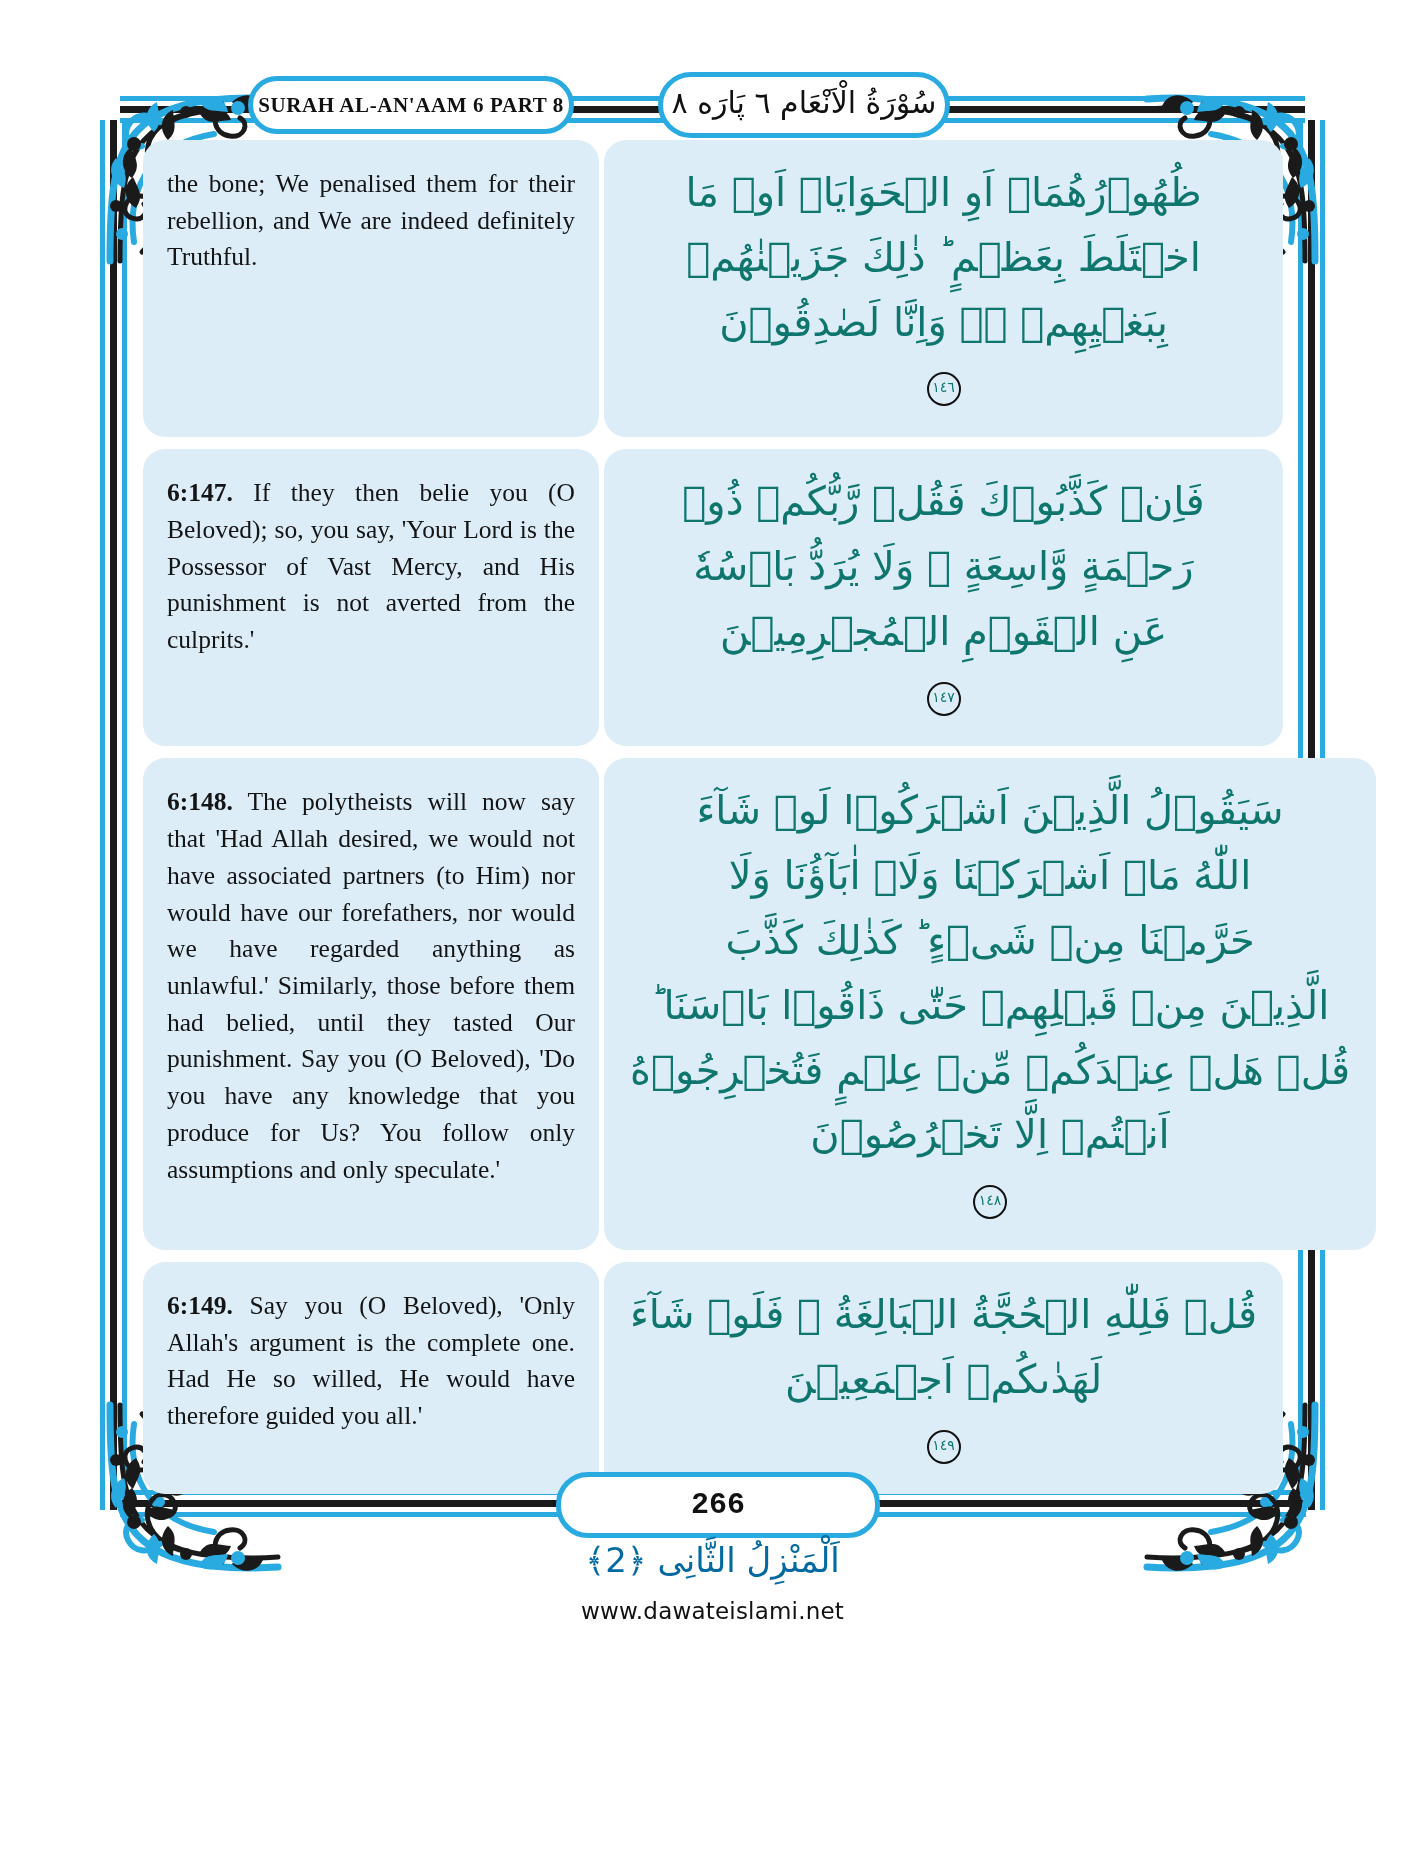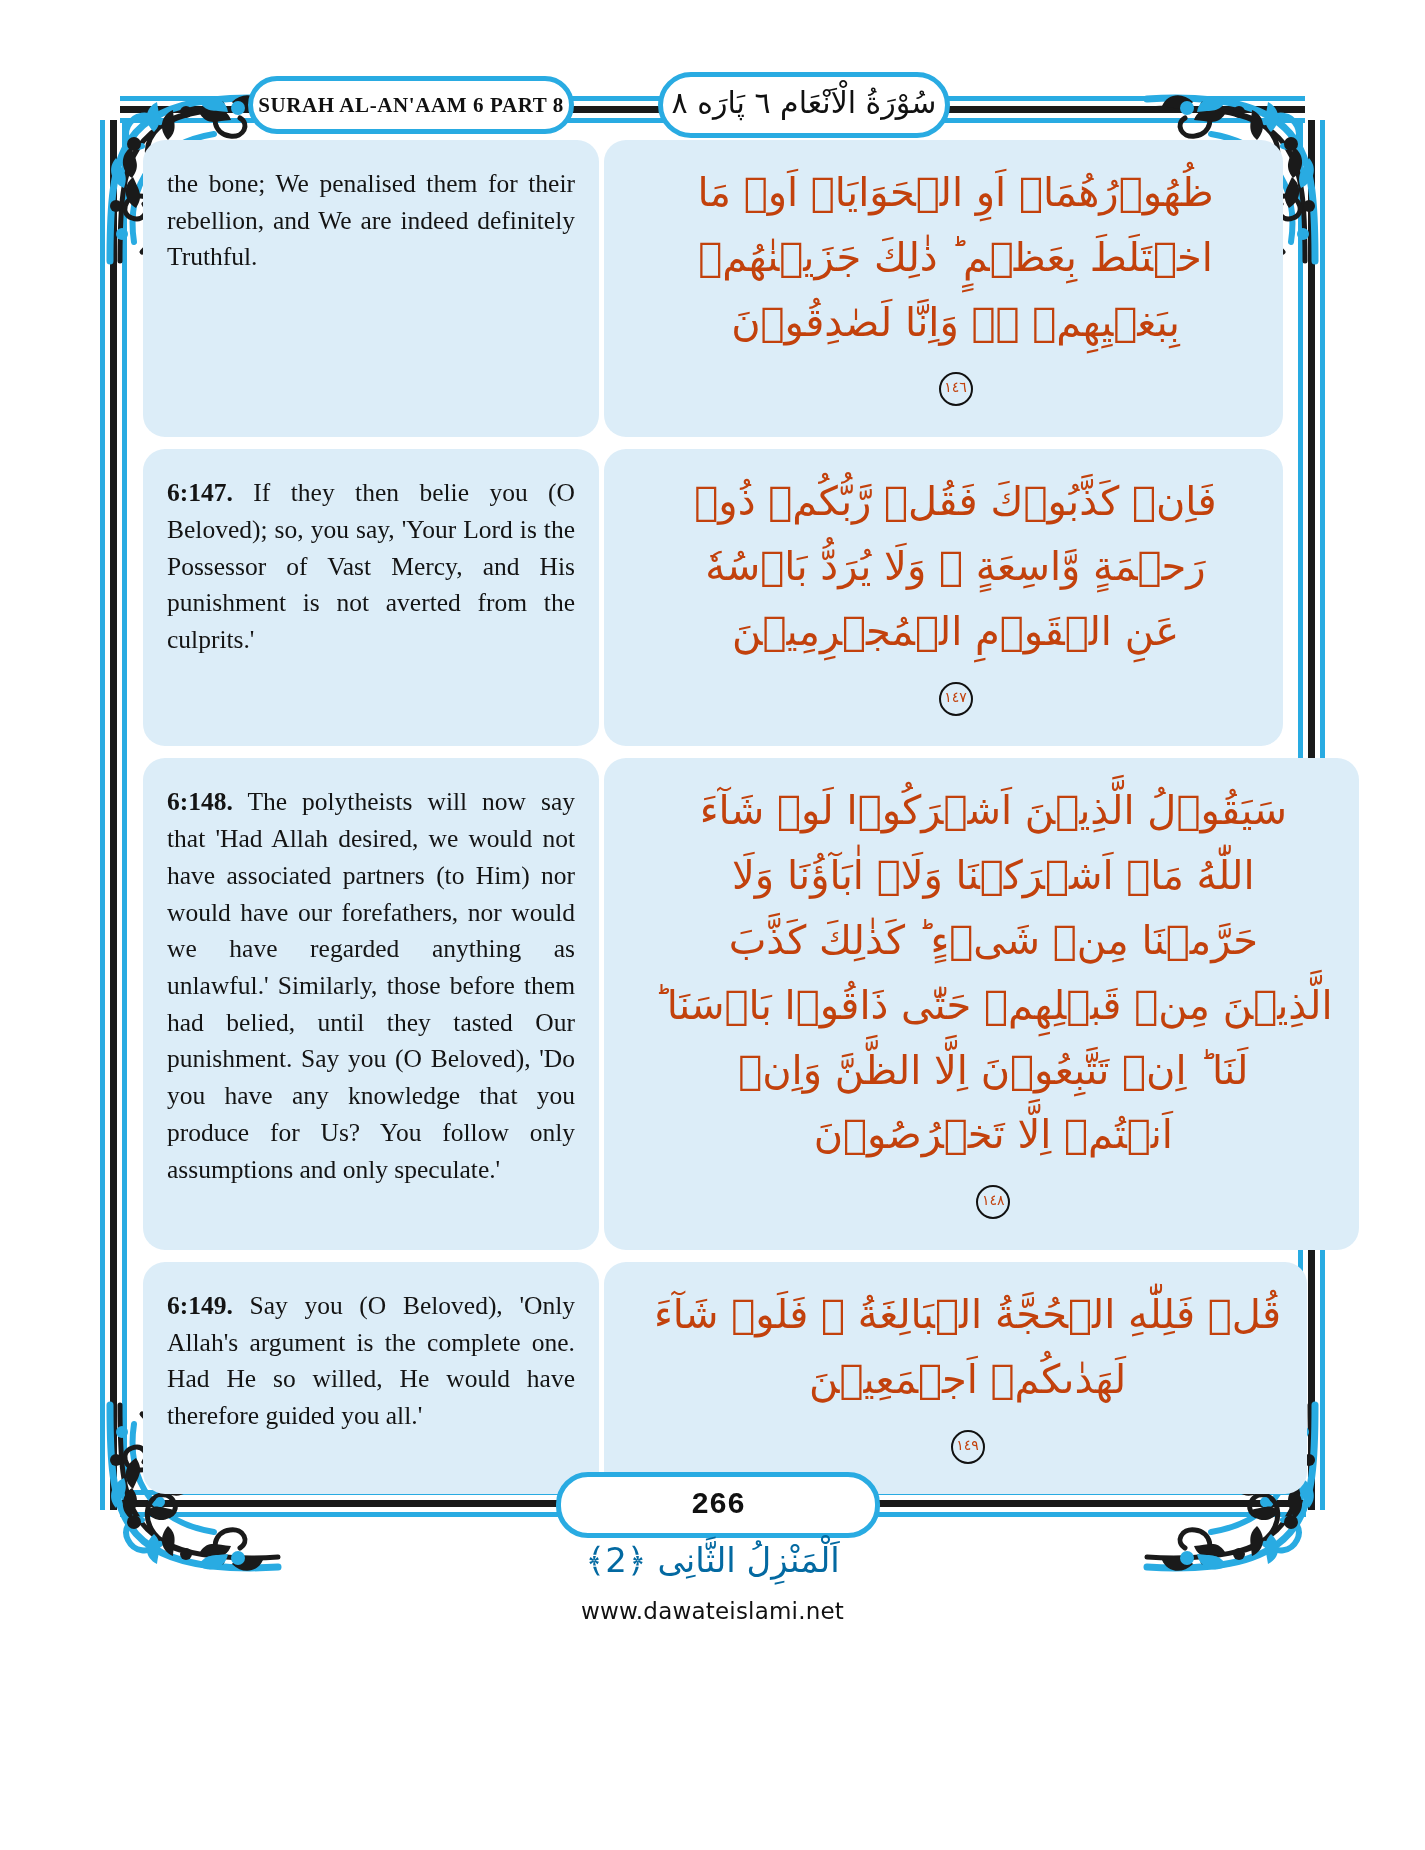--- a/index.html
+++ b/index.html
@@ -179,25 +179,24 @@
     font-weight: bold;
   }
   
   .trans-text > span { display: inline; }
 
   .arabic-line {
     font-family: "DejaVu Sans", "Liberation Sans", sans-serif;
     direction: rtl;
     unicode-bidi: bidi-override;
     text-align: center;
-    color: #c2410c;
+    color: #0f766e;
     font-size: 40px;
     line-height: 1.62;
     white-space: nowrap;
-    margin-left: 24px;
   }
 
   .ayah-mark {
     display: inline-block;
     border: 2.5px solid #111111;
     border-radius: 50%;
     width: 30px;
     height: 30px;
     line-height: 26px;
     text-align: center;
@@ -436,21 +435,21 @@
       </div>
       <div class="verse-row">
         <div class="cell cell-trans">
           <div class="trans-text"><span class="vnum">6:148.</span> <span>The polytheists will now say that 'Had Allah desired, we would not have associated partners (to Him) nor would have our forefathers, nor would we have regarded anything as unlawful.' Similarly, those before them had belied, until they tasted Our punishment. Say you (O Beloved), 'Do you have any knowledge that you produce for Us? You follow only assumptions and only speculate.'</span></div>
         </div>
         <div class="cell cell-arabic">
           <div class="arabic-line">سَيَقُوۡلُ الَّذِيۡنَ اَشۡرَكُوۡا لَوۡ شَآءَ</div>
           <div class="arabic-line">اللّٰهُ مَاۤ اَشۡرَكۡنَا وَلَاۤ اٰبَآؤُنَا وَلَا</div>
           <div class="arabic-line">حَرَّمۡنَا مِنۡ شَىۡءٍ ؕ كَذٰلِكَ كَذَّبَ</div>
           <div class="arabic-line">الَّذِيۡنَ مِنۡ قَبۡلِهِمۡ حَتّٰى ذَاقُوۡا بَاۡسَنَا ؕ</div>
-          <div class="arabic-line">لَنَا ؕ اِنۡ تَتَّبِعُوۡنَ اِلَّا الظَّنَّ وَاِنۡ</div>
+          <div class="arabic-line">قُلۡ هَلۡ عِنۡدَكُمۡ مِّنۡ عِلۡمٍ فَتُخۡرِجُوۡهُ</div>
           <div class="arabic-line">اَنۡتُمۡ اِلَّا تَخۡرُصُوۡنَ</div>
           <div class="arabic-line"><span class="ayah-mark">١٤٨</span></div>
         </div>
       </div>
       <div class="verse-row">
         <div class="cell cell-trans">
           <div class="trans-text"><span class="vnum">6:149.</span> <span>Say you (O Beloved), 'Only Allah's argument is the complete one. Had He so willed, He would have therefore guided you all.'</span></div>
         </div>
         <div class="cell cell-arabic">
           <div class="arabic-line">قُلۡ فَلِلّٰهِ الۡحُجَّةُ الۡبَالِغَةُ ۚ فَلَوۡ شَآءَ</div>

